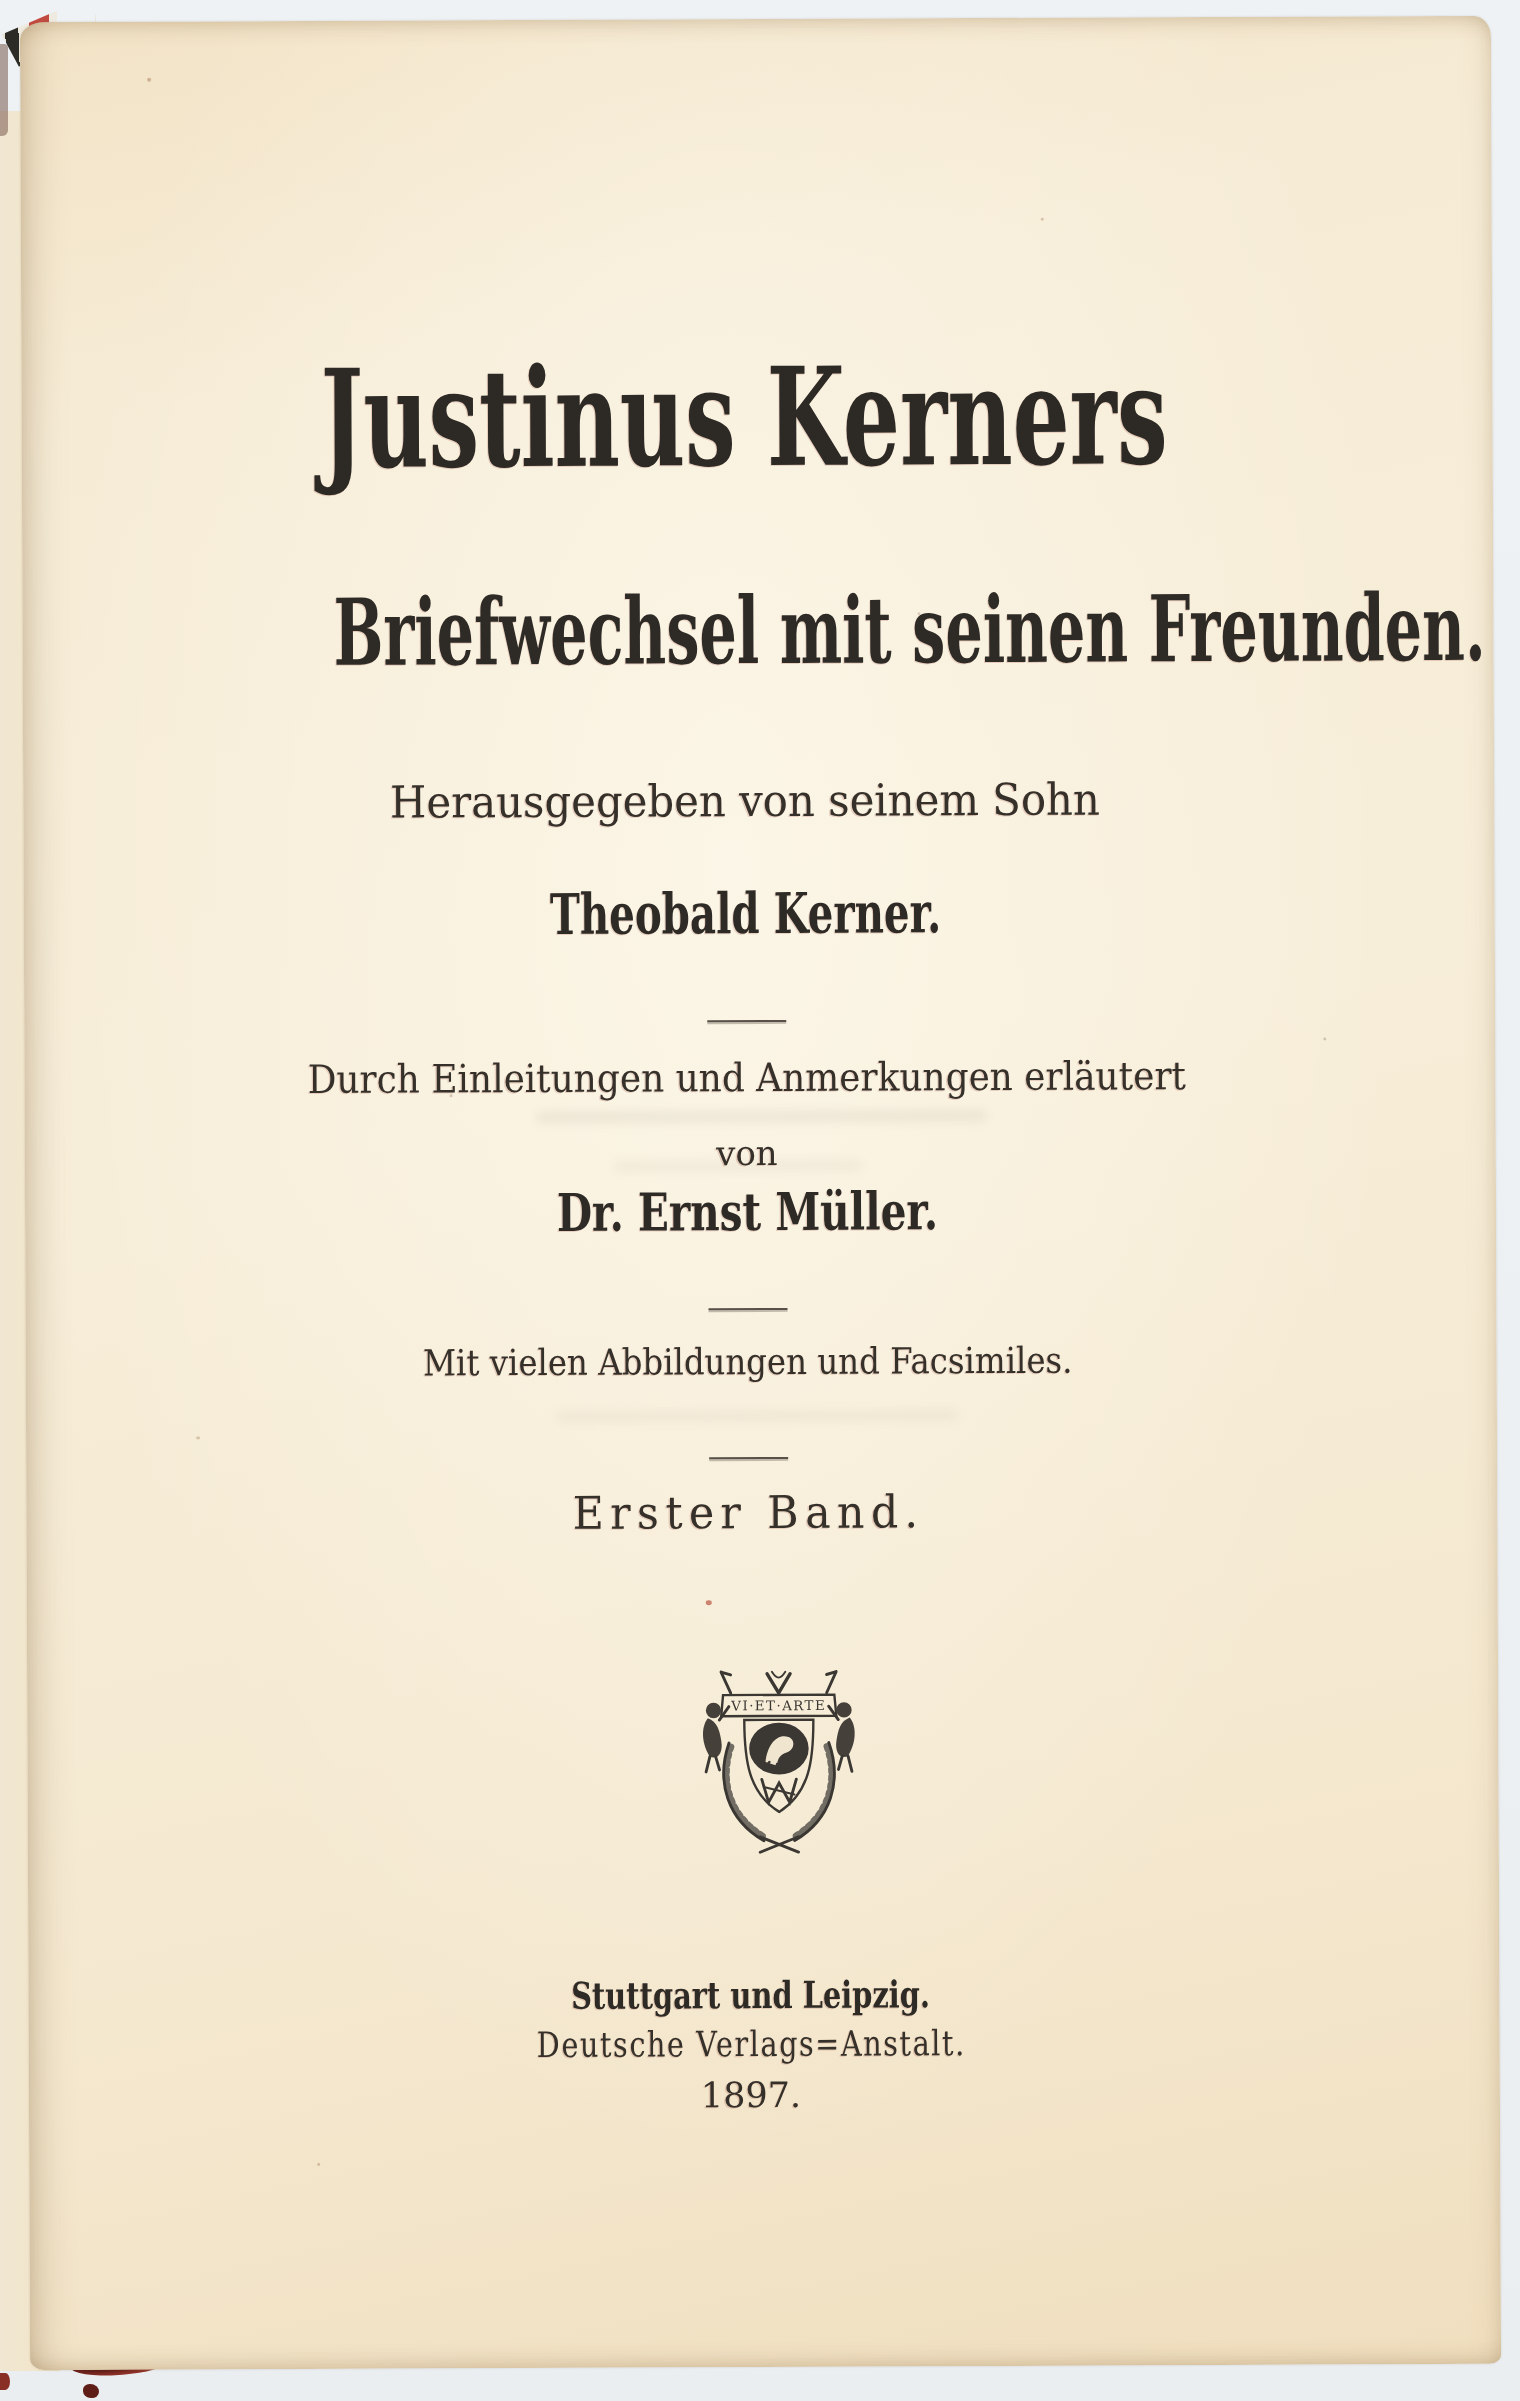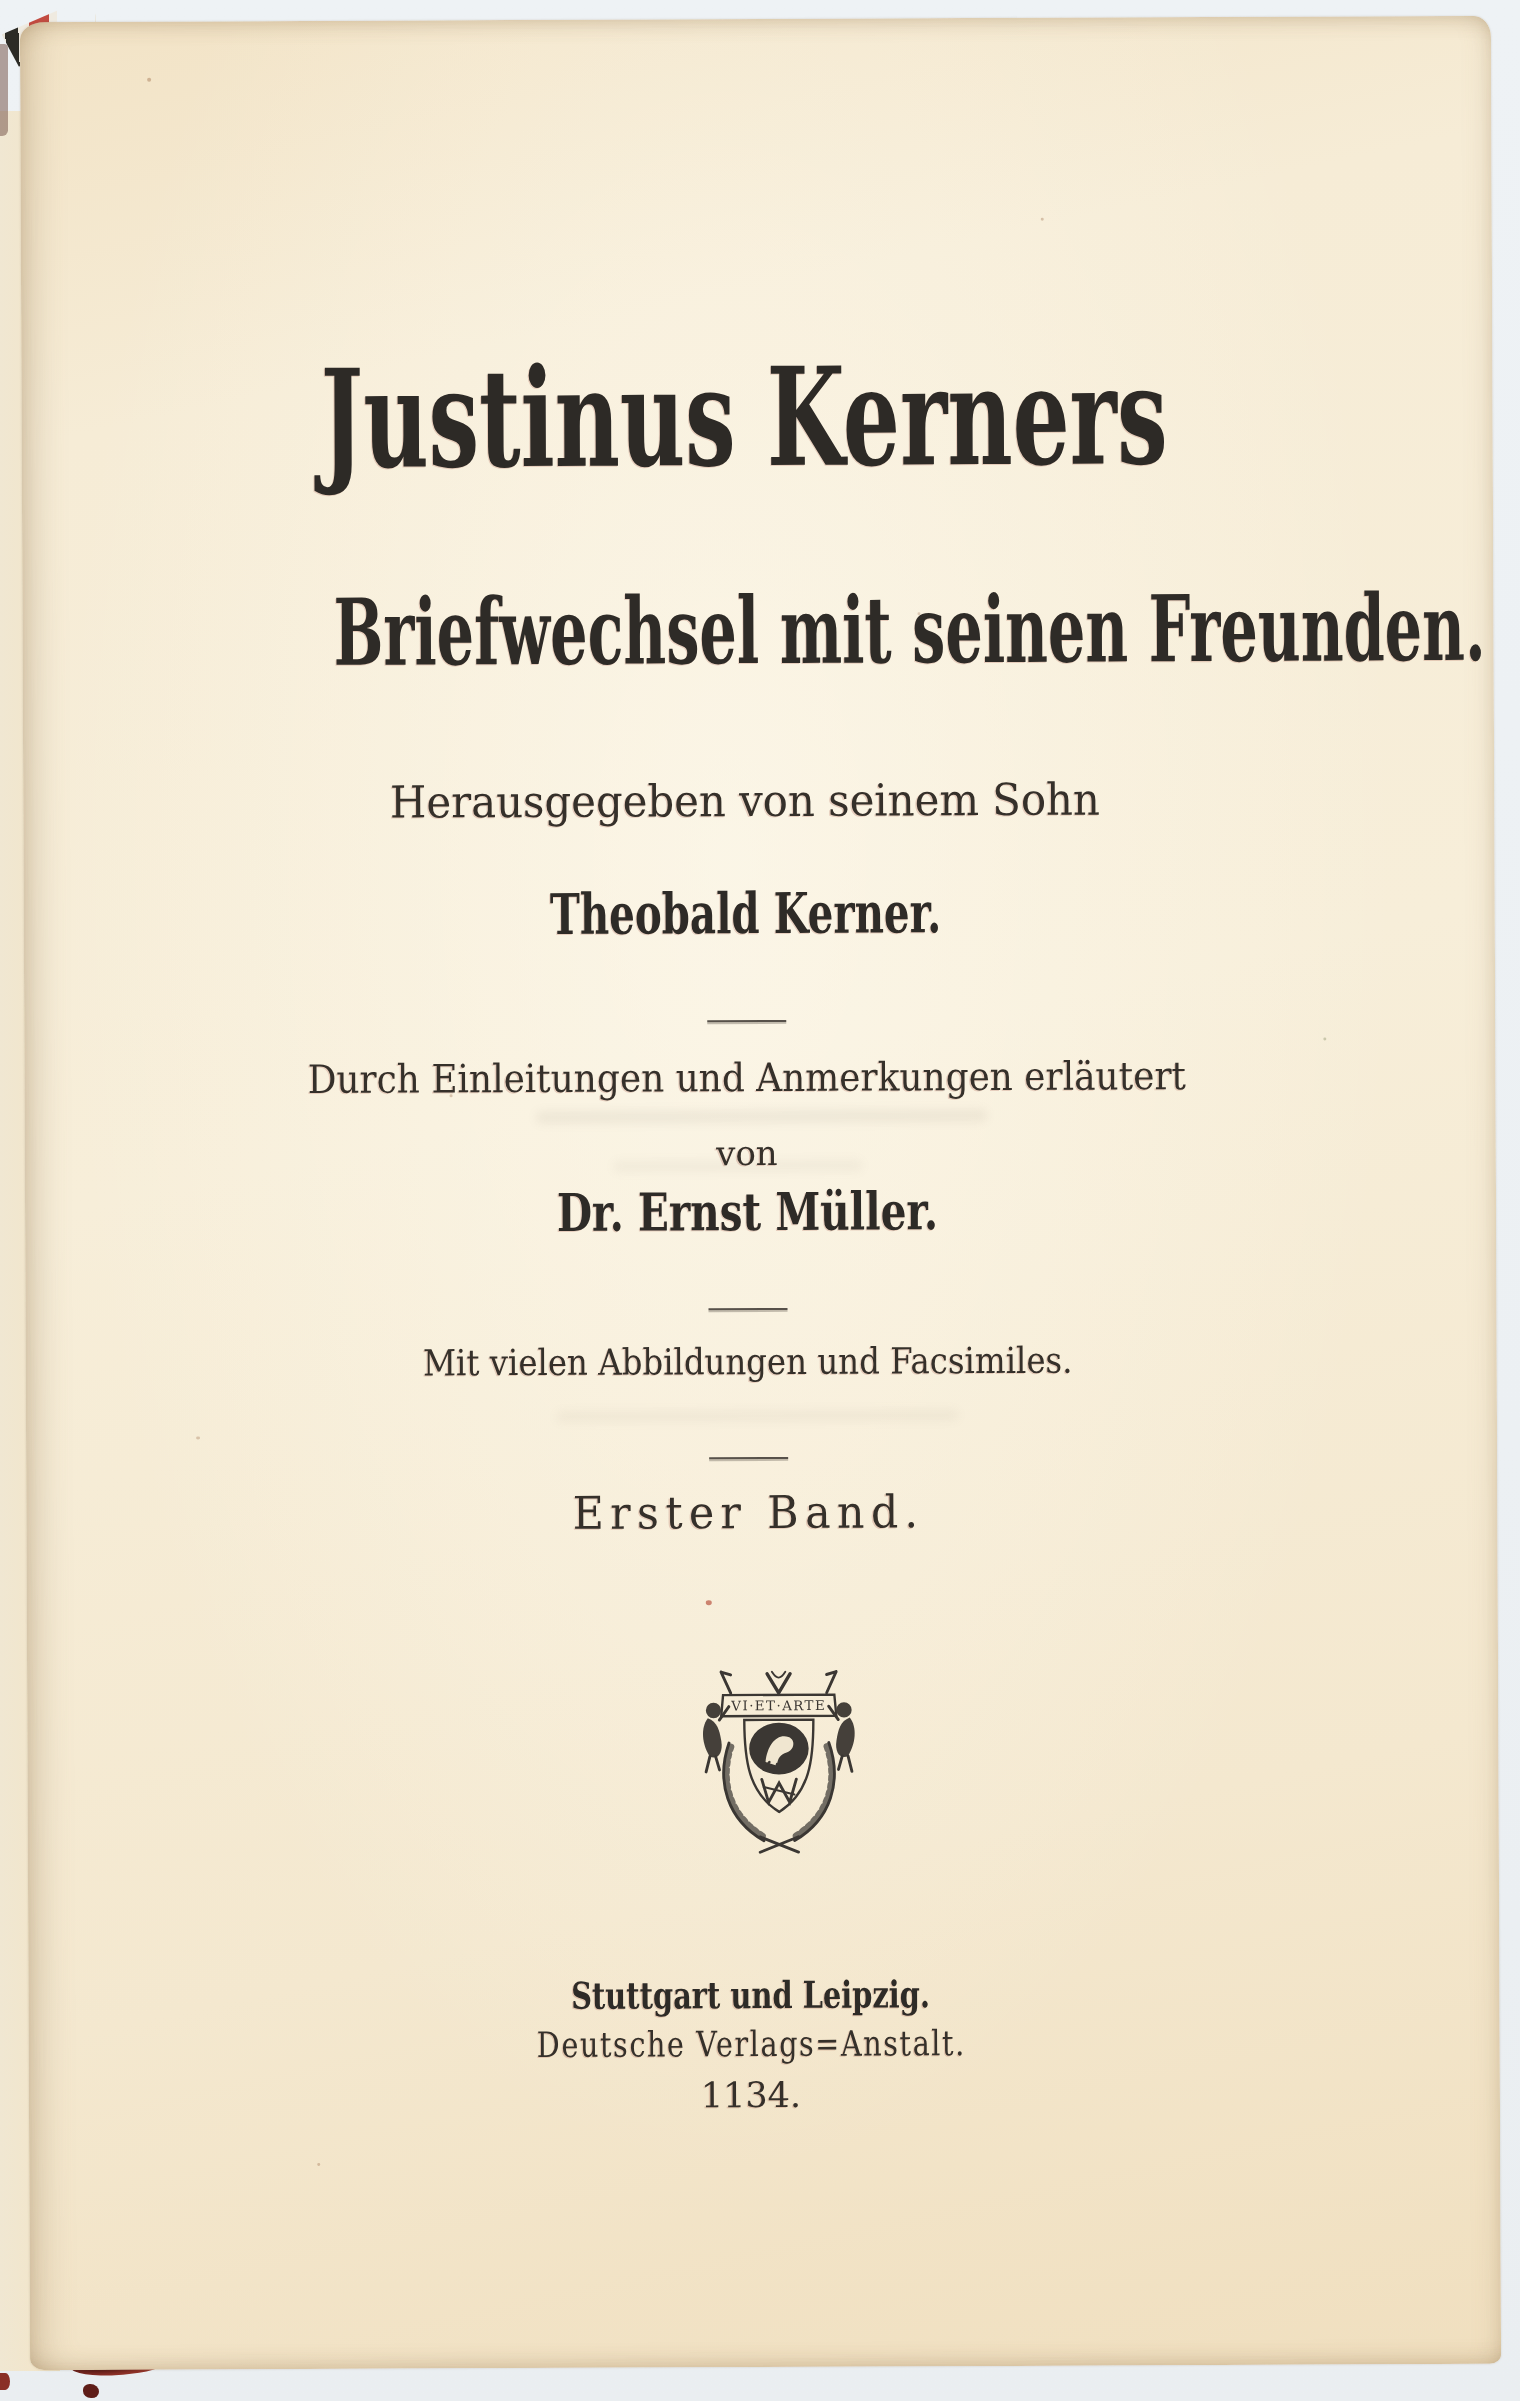--- a/index.html
+++ b/index.html
@@ -183,16 +183,16 @@
         <path d="M72,98 C74,80 84,68 96,72 C104,75 102,86 94,88 C88,90 84,94 84,102 Z" fill="#f0e6d0"></path>
         <path class="emb" d="M76,98 L70,106 M84,100 L82,108" stroke="#f0e6d0" stroke-width="2.5"></path>
 
         <path class="emb" d="M68,116 L75,140 L86,120 L97,140 L104,116" stroke-width="3"></path>
         <path class="emb" d="M70,124 L102,132" stroke-width="2"></path>
       </svg>
     </div>
 
     <div class="line imp1"><span class="tx">Stuttgart und Leipzig.</span></div>
     <div class="line imp2"><span class="tx">Deutsche Verlags=Anstalt.</span></div>
-    <div class="line imp3"><span class="tx">1134.</span></div>
+    <div class="line imp3"><span class="tx">1897.</span></div>
   </div>
 </div>
 
 
 </body></html>

